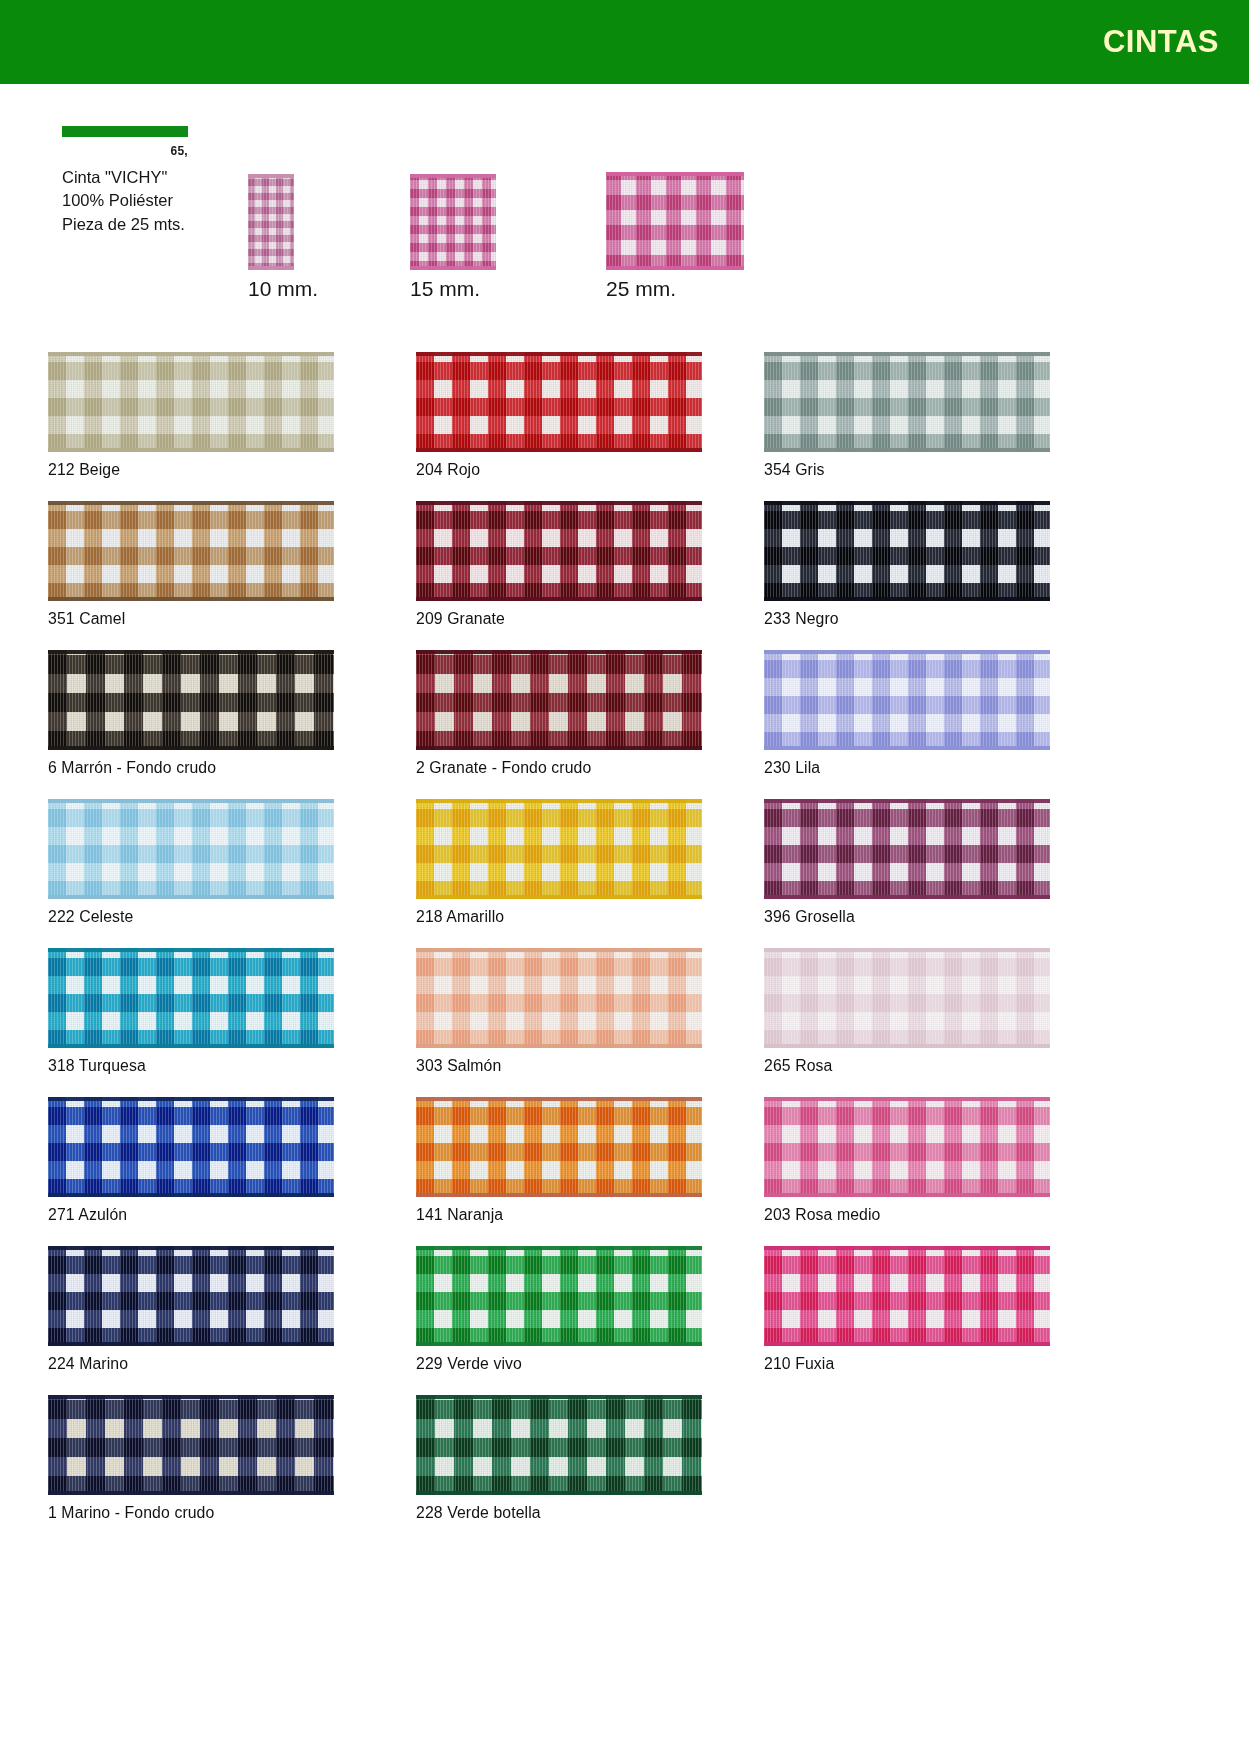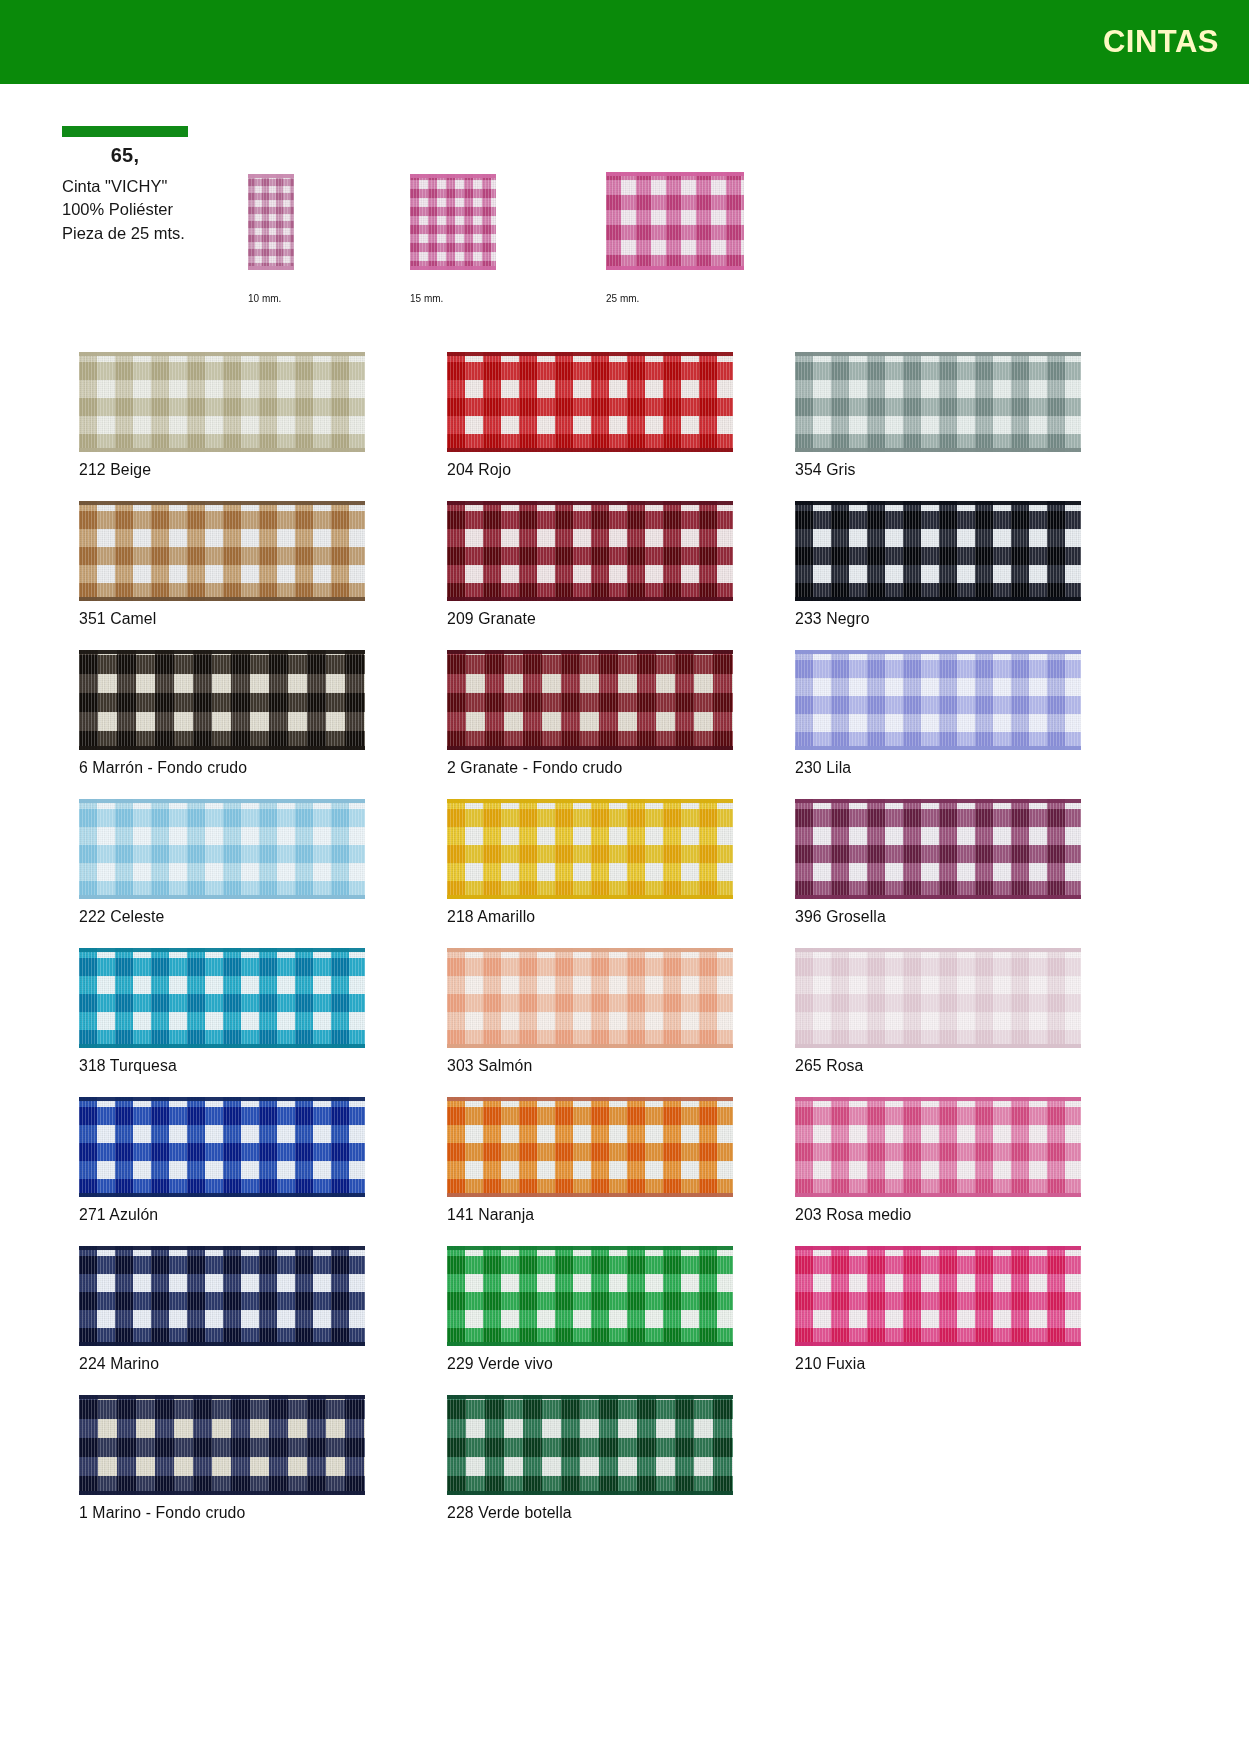--- a/index.html
+++ b/index.html
@@ -43,55 +43,54 @@
     left: 62px; top: 126px;
     width: 180px;
   }
   .intro-rule {
     width: 126px;
     height: 11px;
     background: #0f8a16;
     margin: 0 0 7px 0;
   }
   .intro-code {
-    font-size: 20px;
+    font-size: 12px;
     font-weight: bold;
-    text-align: center;
+    text-align: right;
     width: 126px;
     margin: 0 0 8px 0;
     letter-spacing: 0.3px;
   }
   .intro-lines {
     font-size: 16.5px;
     line-height: 1.42;
     color: #161616;
     white-space: nowrap;
   }
 
   
   .widths {
     position: absolute;
     left: 0; top: 160px;
     width: 1249px;
     height: 140px;
   }
   .width-item { position: absolute; }
   .width-label {
-    font-size: 10px;
+    font-size: 21px;
     color: #161616;
-    margin-top: 23px;
+    margin-top: 7px;
     white-space: nowrap;
   }
 
   
   .grid {
     position: absolute;
-    left: 11px; top: 352px;
+    left: 0; top: 352px;
     width: 1032px;
-    padding-left: 20px;
   }
   .grid-row {
     position: relative;
     height: 149px;
   }
   .cell {
     position: absolute;
     top: 0;
   }
   .cell-col-0 { left: 48px; }

